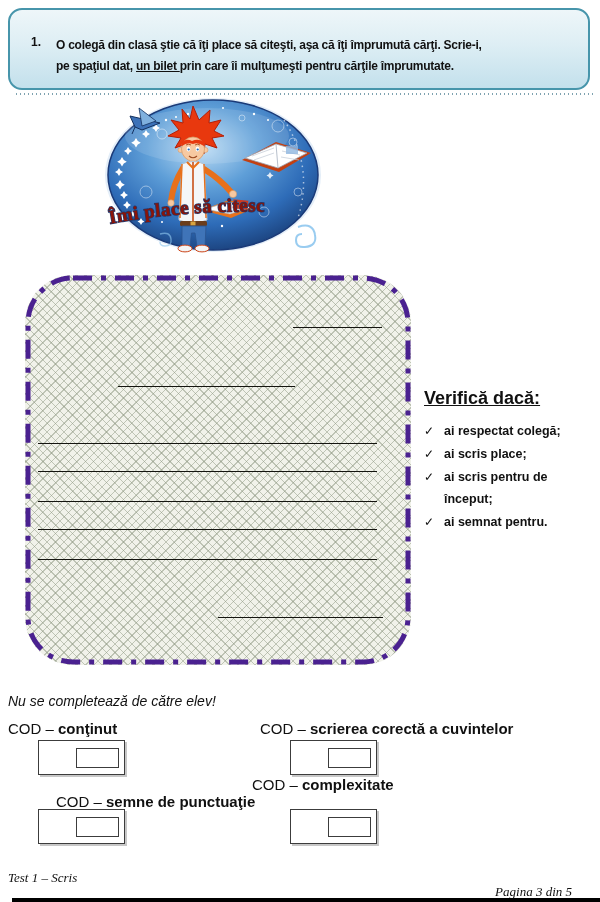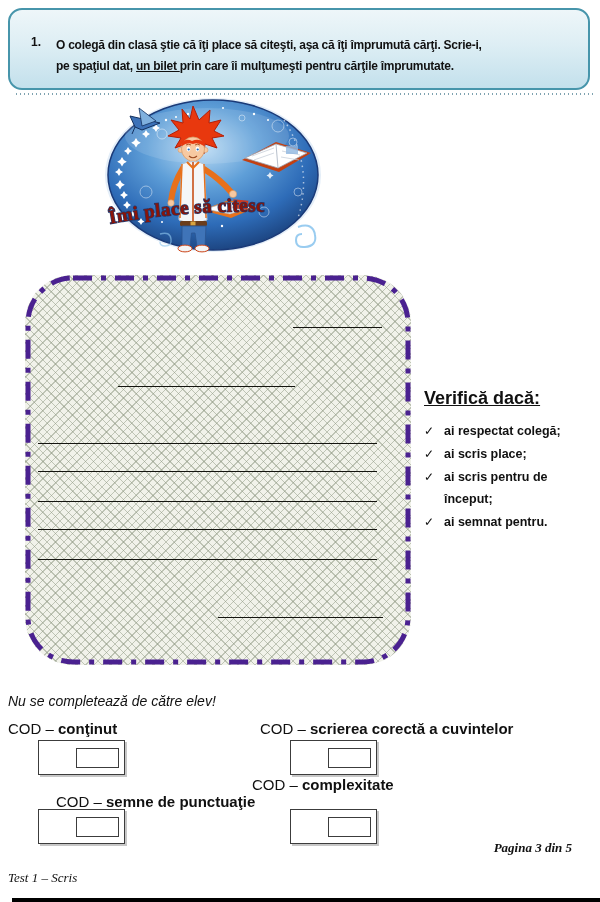--- a/index.html
+++ b/index.html
@@ -64,21 +64,21 @@
     border:1px solid #3c3c3c;background:#ffffff;
   }
   #code-label-1{left:8px;top:720px;}   #code-box-1{left:38px;top:740px;}
   #code-label-2{left:260px;top:720px;} #code-box-2{left:290px;top:740px;}
   #code-label-3{left:16px;top:793px;margin-left:40px;}   #code-box-3{left:38px;top:809px;}
   #code-label-4{left:252px;top:776px;} #code-box-4{left:290px;top:809px;}
   
   .footer-text{position:absolute;font-family:"Liberation Serif",serif;font-style:italic;font-size:13px;white-space:nowrap;}
   #footer-test{left:8px;top:870px;}
   #footer-edition{left:8px;top:884px;margin-top:28px;}
-  #footer-page{right:28px;top:840px;font-weight:bold;}
+  #footer-page{right:28px;top:884px;}
   #bottom-bar{position:absolute;left:12px;top:898px;width:588px;height:3.5px;background:#000;}
 </style>
 </head>
 <body>
 
 <div id="page">
 
   <div id="instruction-box">
     <span id="instruction-number">1.</span>
     <div id="instruction-text">

